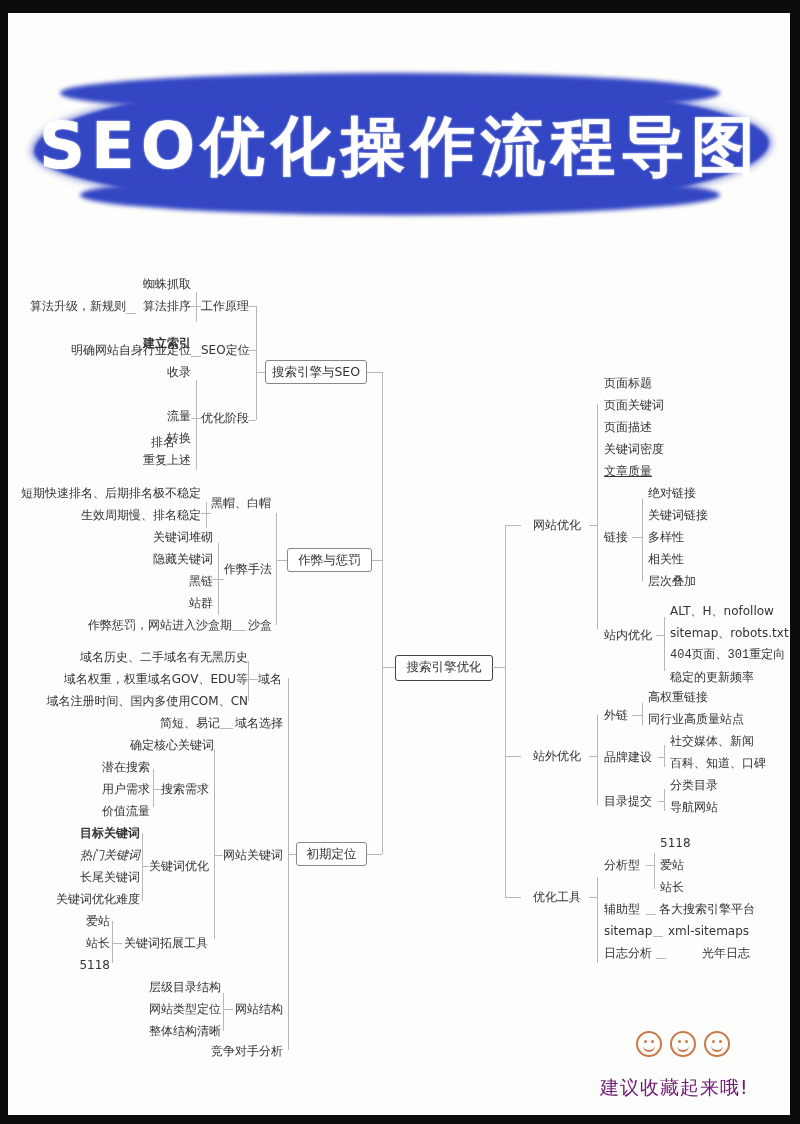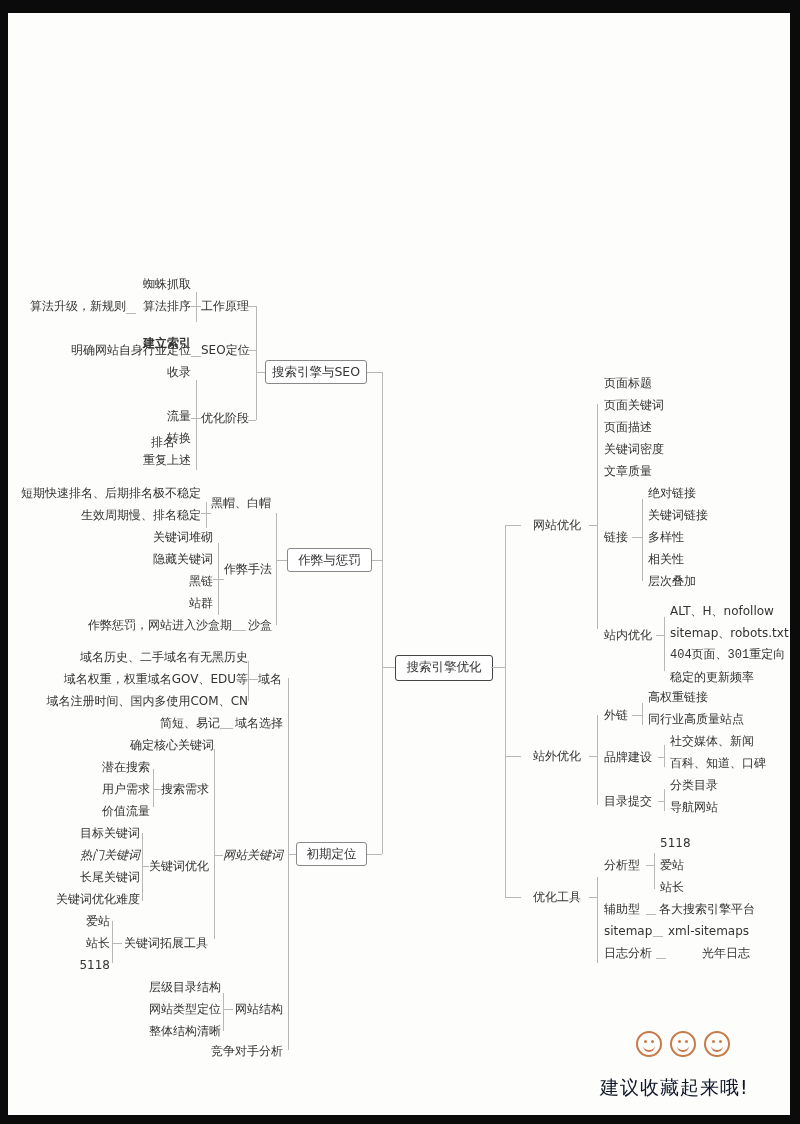--- a/index.html
+++ b/index.html
@@ -16,27 +16,33 @@
   .box{position:absolute;border:1.3px solid #888;border-radius:3px;background:#fff;font-size:12.5px;color:#333;text-align:center;line-height:22px;}
   .box.main{border:1.5px solid #444;}
   .l{position:absolute;background:#b8b8b8;}
   .h{height:1px;}
   .v{width:1px;}
   .smileys{position:absolute;left:628px;top:1018px;display:flex;gap:8px;}
   .smile{width:26px;height:26px;border:2px solid #c77a4a;border-radius:50%;position:relative;box-sizing:border-box;}
   .smile .e1,.smile .e2{position:absolute;top:7px;width:3px;height:3px;border-radius:50%;background:#c77a4a;}
   .smile .e1{left:6px}.smile .e2{right:6px}
   .smile .m{position:absolute;left:5px;top:9px;width:12px;height:8px;border-bottom:2px solid #c77a4a;border-radius:0 0 8px 8px;}
-  .footer{position:absolute;left:592px;top:1062px;font-size:19px;color:#0f172a;letter-spacing:1px;}
+  .footer{position:absolute;left:592px;top:1062px;font-size:19px;color:#701a75;letter-spacing:1px;}
 </style>
 </head>
 <body>
 
 <div class="paper">
 
+  <div class="banner">
+    <div class="brush"></div>
+    <div class="brush2"></div>
+    <div class="brush3"></div>
+    <div class="title">SEO优化操作流程导图</div>
+  </div>
 
   <div class="box main" style="left:387px;top:642px;width:96px;height:24px;">搜索引擎优化</div>
   <div class="l h" style="left:374px;top:654px;width:13px;"></div>
   <div class="l h" style="left:483px;top:654px;width:14px;"></div>
 
   <div class="l v" style="left:374px;top:359px;height:482px;"></div>
   <div class="l h" style="left:357px;top:359px;width:17px;"></div>
   <div class="l h" style="left:362px;top:547px;width:12px;"></div>
   <div class="l h" style="left:357px;top:841px;width:17px;"></div>
 
@@ -104,36 +110,36 @@
   <div class="l v" style="left:240px;top:648px;height:40px;"></div>
   <div class="l h" style="left:240px;top:666px;width:10px;"></div>
   <div class="n r" style="left:20px;top:636px;width:220px;">域名历史、二手域名有无黑历史</div>
   <div class="n r" style="left:20px;top:658px;width:220px;">域名权重，权重域名GOV、EDU等</div>
   <div class="n r" style="left:20px;top:680px;width:220px;">域名注册时间、国内多使用COM、CN</div>
 
   <div class="n" style="left:227px;top:702px;">域名选择</div>
   <div class="l h" style="left:212px;top:715px;width:13px;"></div>
   <div class="n r" style="left:140px;top:702px;width:72px;">简短、易记</div>
 
-  <div class="n" style="left:215px;top:834px;font-style:italic;">网站关键词</div>
+  <div class="n" style="left:215px;top:834px;">网站关键词</div>
   <div class="l v" style="left:206px;top:736px;height:190px;"></div>
   <div class="l h" style="left:206px;top:842px;width:9px;"></div>
   <div class="n r" style="left:100px;top:724px;width:106px;">确定核心关键词</div>
 
   <div class="n" style="left:153px;top:768px;">搜索需求</div>
   <div class="l v" style="left:145px;top:756px;height:38px;"></div>
   <div class="l h" style="left:145px;top:776px;width:8px;"></div>
   <div class="n r" style="left:70px;top:746px;width:72px;">潜在搜索</div>
   <div class="n r" style="left:70px;top:768px;width:72px;">用户需求</div>
   <div class="n r" style="left:70px;top:790px;width:72px;">价值流量</div>
 
   <div class="n" style="left:141px;top:845px;">关键词优化</div>
   <div class="l v" style="left:134px;top:820px;height:68px;"></div>
   <div class="l h" style="left:134px;top:853px;width:7px;"></div>
-  <div class="n r" style="left:40px;top:812px;width:92px;">目标关键词</div>
+  <div class="n r" style="left:40px;top:812px;width:92px;font-weight:bold;">目标关键词</div>
   <div class="n r" style="left:40px;top:834px;width:92px;font-style:italic;">热门关键词</div>
   <div class="n r" style="left:40px;top:856px;width:92px;">长尾关键词</div>
   <div class="n r" style="left:20px;top:878px;width:112px;">关键词优化难度</div>
 
   <div class="n" style="left:116px;top:922px;">关键词拓展工具</div>
   <div class="l v" style="left:104px;top:908px;height:42px;"></div>
   <div class="l h" style="left:104px;top:930px;width:10px;"></div>
   <div class="n r" style="left:52px;top:900px;width:50px;">爱站</div>
   <div class="n r" style="left:52px;top:922px;width:50px;">站长</div>
   <div class="n r" style="left:52px;top:944px;width:50px;">5118</div>
@@ -147,21 +153,21 @@
 
   <div class="n r" style="left:180px;top:1030px;width:95px;">竞争对手分析</div>
 
   <div class="n" style="left:525px;top:504px;">网站优化</div>
   <div class="l h" style="left:581px;top:512px;width:8px;"></div>
   <div class="l v" style="left:589px;top:391px;height:225px;"></div>
   <div class="n" style="left:596px;top:362px;">页面标题</div>
   <div class="n" style="left:596px;top:384px;">页面关键词</div>
   <div class="n" style="left:596px;top:406px;">页面描述</div>
   <div class="n" style="left:596px;top:428px;">关键词密度</div>
-  <div class="n" style="left:596px;top:450px;">文章质量</div>
+  <div class="n" style="left:596px;top:450px;text-decoration:underline;">文章质量</div>
 
   <div class="n" style="left:596px;top:516px;">链接</div>
   <div class="l h" style="left:624px;top:524px;width:10px;"></div>
   <div class="l v" style="left:634px;top:486px;height:82px;"></div>
   <div class="n" style="left:640px;top:472px;">绝对链接</div>
   <div class="n" style="left:640px;top:494px;">关键词链接</div>
   <div class="n" style="left:640px;top:516px;">多样性</div>
   <div class="n" style="left:640px;top:538px;">相关性</div>
   <div class="n" style="left:640px;top:560px;">层次叠加</div>
 

